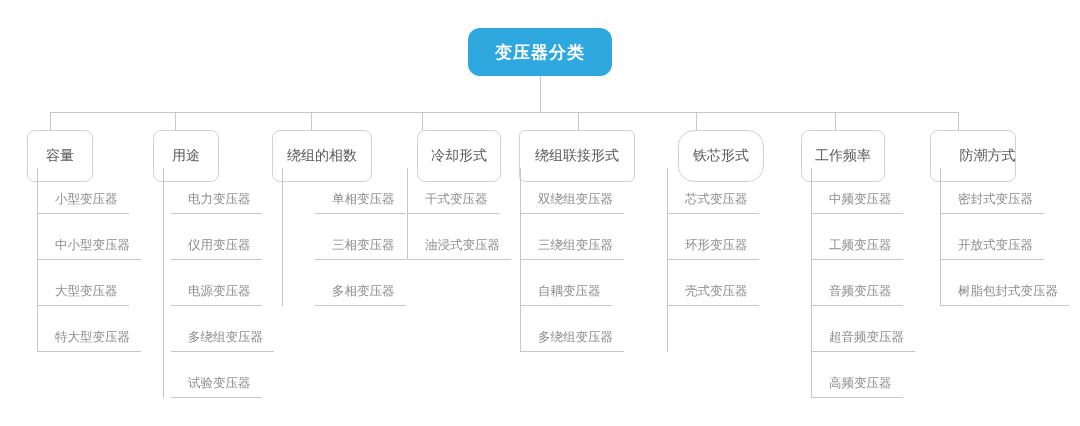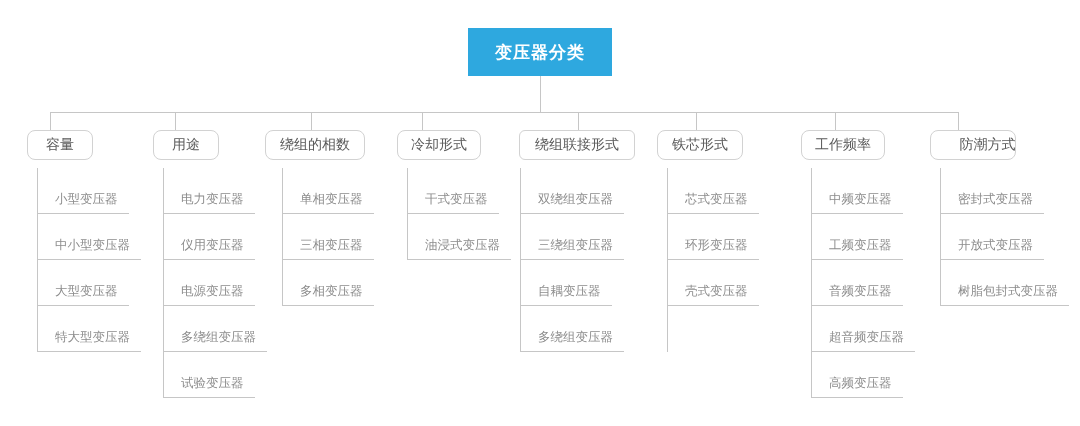--- a/index.html
+++ b/index.html
@@ -16,27 +16,27 @@
     position:relative;
     width:1080px;height:426px;
     background:#ffffff;
     font-family:"DejaVu Sans","Liberation Sans",sans-serif;
     overflow:hidden;
   }
   .line{position:absolute;background:var(--connector);}
   .root-topic{
     position:absolute;left:468px;top:28px;width:144px;height:48px;
     background:var(--root-bg);color:var(--root-text);
-    border-radius:0;
+    border-radius:12px;
     display:flex;align-items:center;justify-content:center;
     font-size:17px;font-weight:bold;letter-spacing:1px;
     cursor:default;
   }
   .branch-box{
-    position:absolute;top:130px;height:30px;
+    position:absolute;top:130px;height:52px;
     background:#ffffff;
     border:1px solid var(--branch-border);
     border-radius:8px;
     display:flex;align-items:center;justify-content:center;
     font-size:14px;color:var(--branch-text);
     box-sizing:border-box;white-space:nowrap;
     cursor:default;
   }
   .children{
     position:absolute;top:168px;
@@ -64,50 +64,50 @@
     <div class="line" style="left: 50px; top: 112px; width: 1px; height: 18px;"></div>
     <div class="branch-box" style="left: 27px; width: 66px;">容量</div>
     <div class="children" style="left: 37px; height: 184px;">
       <div class="subtopic">小型变压器</div>
       <div class="subtopic">中小型变压器</div>
       <div class="subtopic">大型变压器</div>
       <div class="subtopic">特大型变压器</div>
     </div>
     <div class="line" style="left: 175px; top: 112px; width: 1px; height: 18px;"></div>
     <div class="branch-box" style="left: 153px; width: 66px;">用途</div>
-    <div class="children" style="left: 163px; height: 230px;">
+    <div class="children" style="left: 163px; height: 230px; padding-left: 7px;">
       <div class="subtopic">电力变压器</div>
       <div class="subtopic">仪用变压器</div>
       <div class="subtopic">电源变压器</div>
       <div class="subtopic">多绕组变压器</div>
       <div class="subtopic">试验变压器</div>
     </div>
     <div class="line" style="left: 311px; top: 112px; width: 1px; height: 18px;"></div>
-    <div class="branch-box" style="left: 265px; width: 100px;">绕组的相数</div>
-    <div class="children" style="left: 282px; height: 138px;">
+    <div class="branch-box" style="left: 272px; width: 100px;">绕组的相数</div>
+    <div class="children" style="left: 282px; height: 138px; padding-left: 32px;">
       <div class="subtopic">单相变压器</div>
       <div class="subtopic">三相变压器</div>
       <div class="subtopic">多相变压器</div>
     </div>
     <div class="line" style="left: 422px; top: 112px; width: 1px; height: 18px;"></div>
-    <div class="branch-box" style="left: 397px; width: 84px;">冷却形式</div>
+    <div class="branch-box" style="left: 417px; width: 84px;">冷却形式</div>
     <div class="children" style="left: 407px; height: 92px;">
       <div class="subtopic">干式变压器</div>
       <div class="subtopic">油浸式变压器</div>
     </div>
     <div class="line" style="left: 578px; top: 112px; width: 1px; height: 18px;"></div>
     <div class="branch-box" style="left: 519px; width: 116px; border-radius: 6px;">绕组联接形式</div>
     <div class="children" style="left: 520px; height: 184px;">
       <div class="subtopic">双绕组变压器</div>
       <div class="subtopic">三绕组变压器</div>
       <div class="subtopic">自耦变压器</div>
       <div class="subtopic">多绕组变压器</div>
     </div>
     <div class="line" style="left: 696px; top: 112px; width: 1px; height: 18px;"></div>
-    <div class="branch-box" style="left: 657px; width: 86px;">铁芯形式</div>
+    <div class="branch-box" style="left: 678px; width: 86px; border-radius: 16px;">铁芯形式</div>
     <div class="children" style="left: 667px; height: 184px;">
       <div class="subtopic">芯式变压器</div>
       <div class="subtopic">环形变压器</div>
       <div class="subtopic">壳式变压器</div>
     </div>
     <div class="line" style="left: 835px; top: 112px; width: 1px; height: 18px;"></div>
     <div class="branch-box" style="left: 801px; width: 84px;">工作频率</div>
     <div class="children" style="left: 811px; height: 230px;">
       <div class="subtopic">中频变压器</div>
       <div class="subtopic">工频变压器</div>

